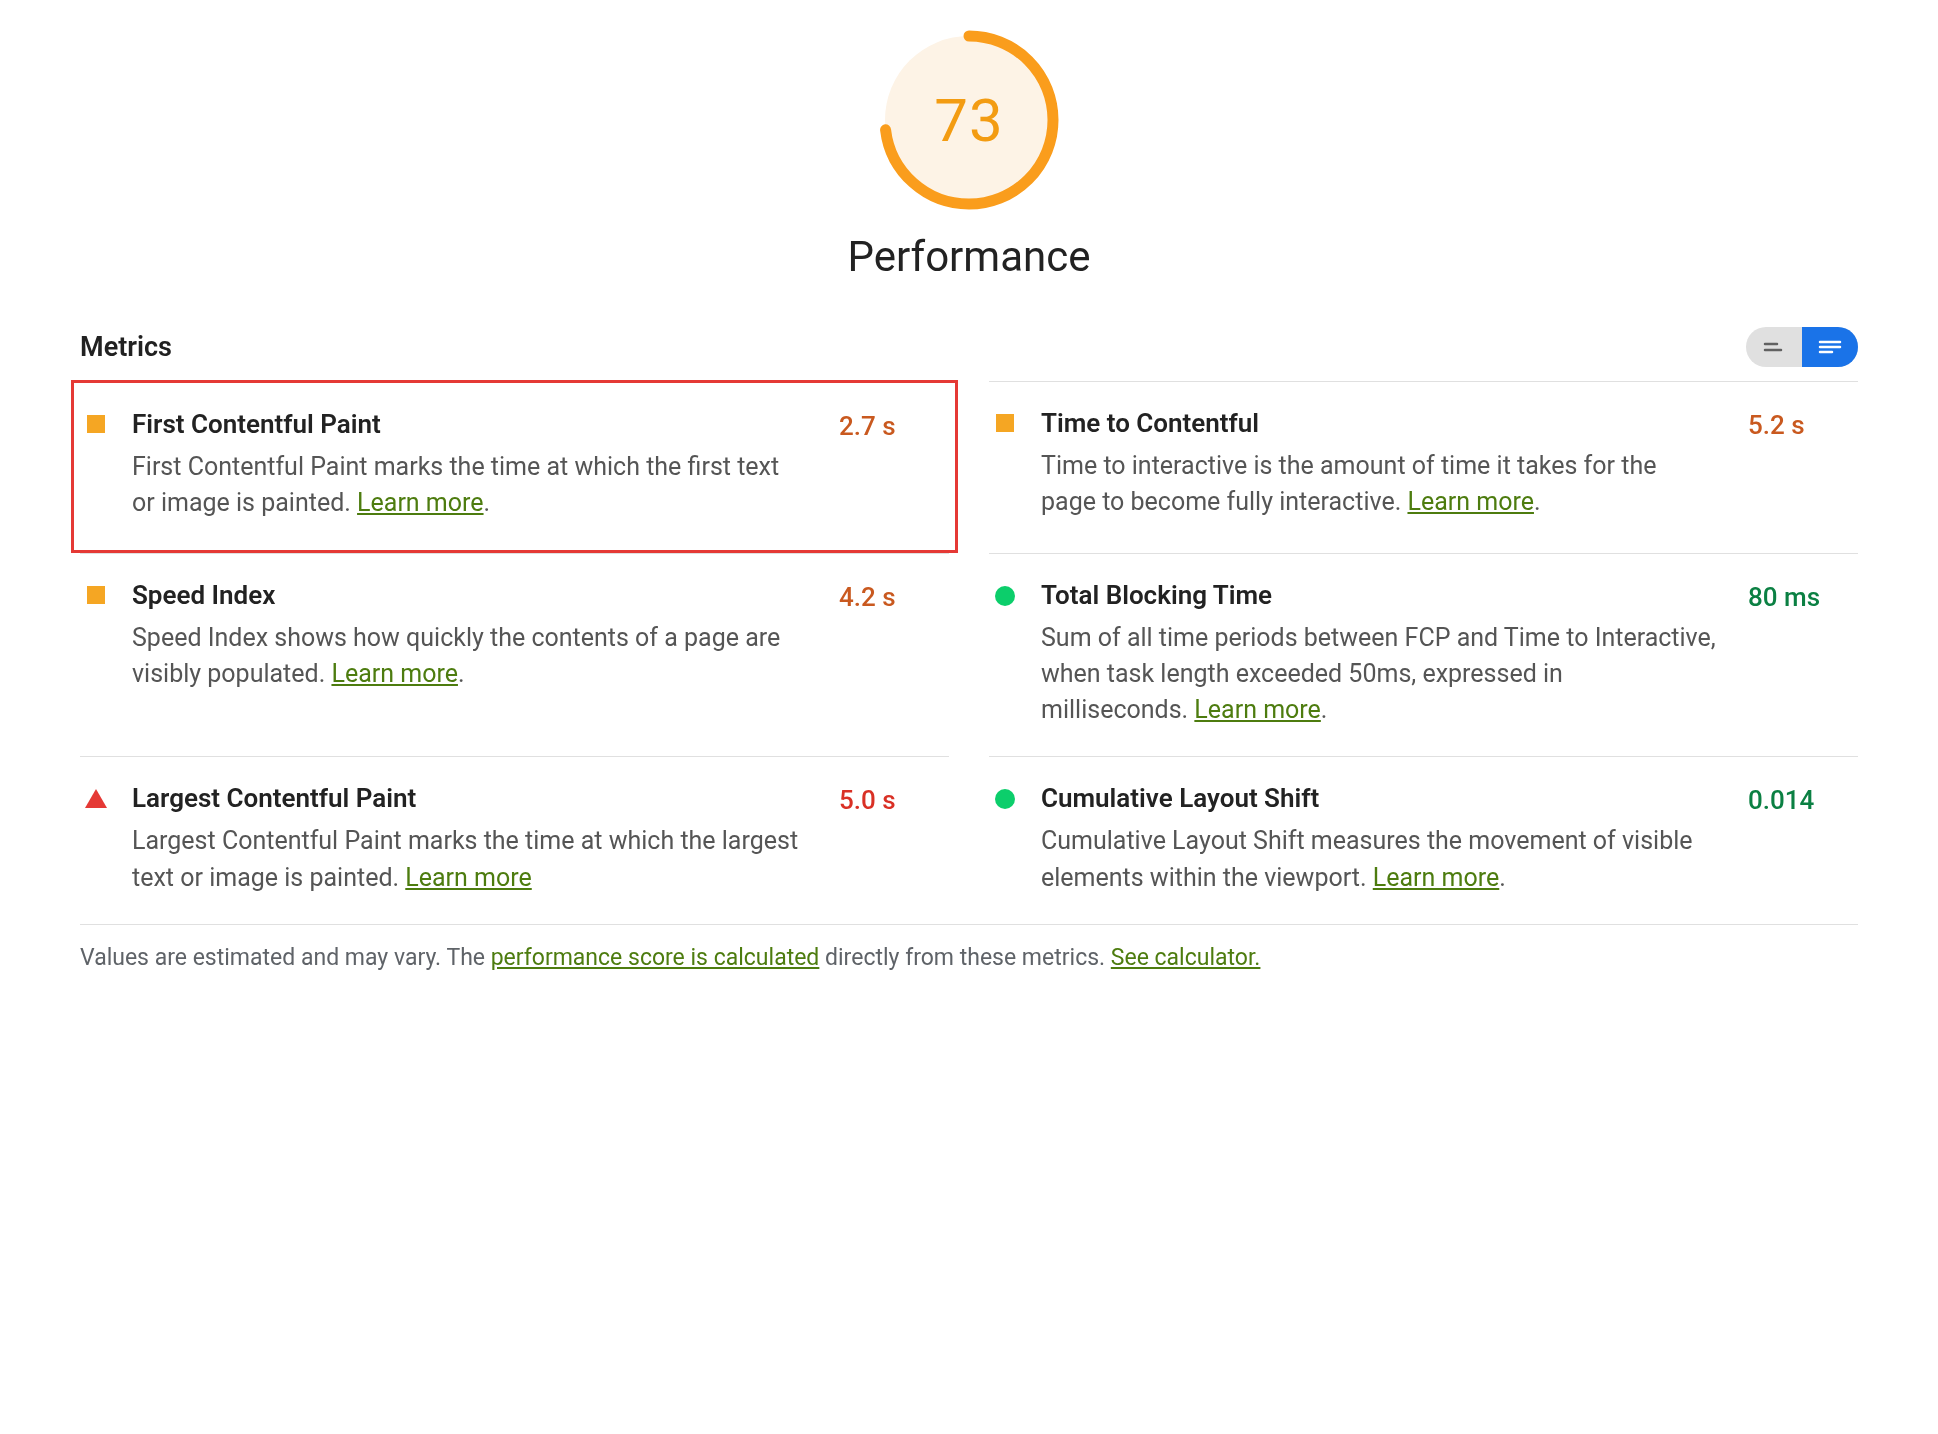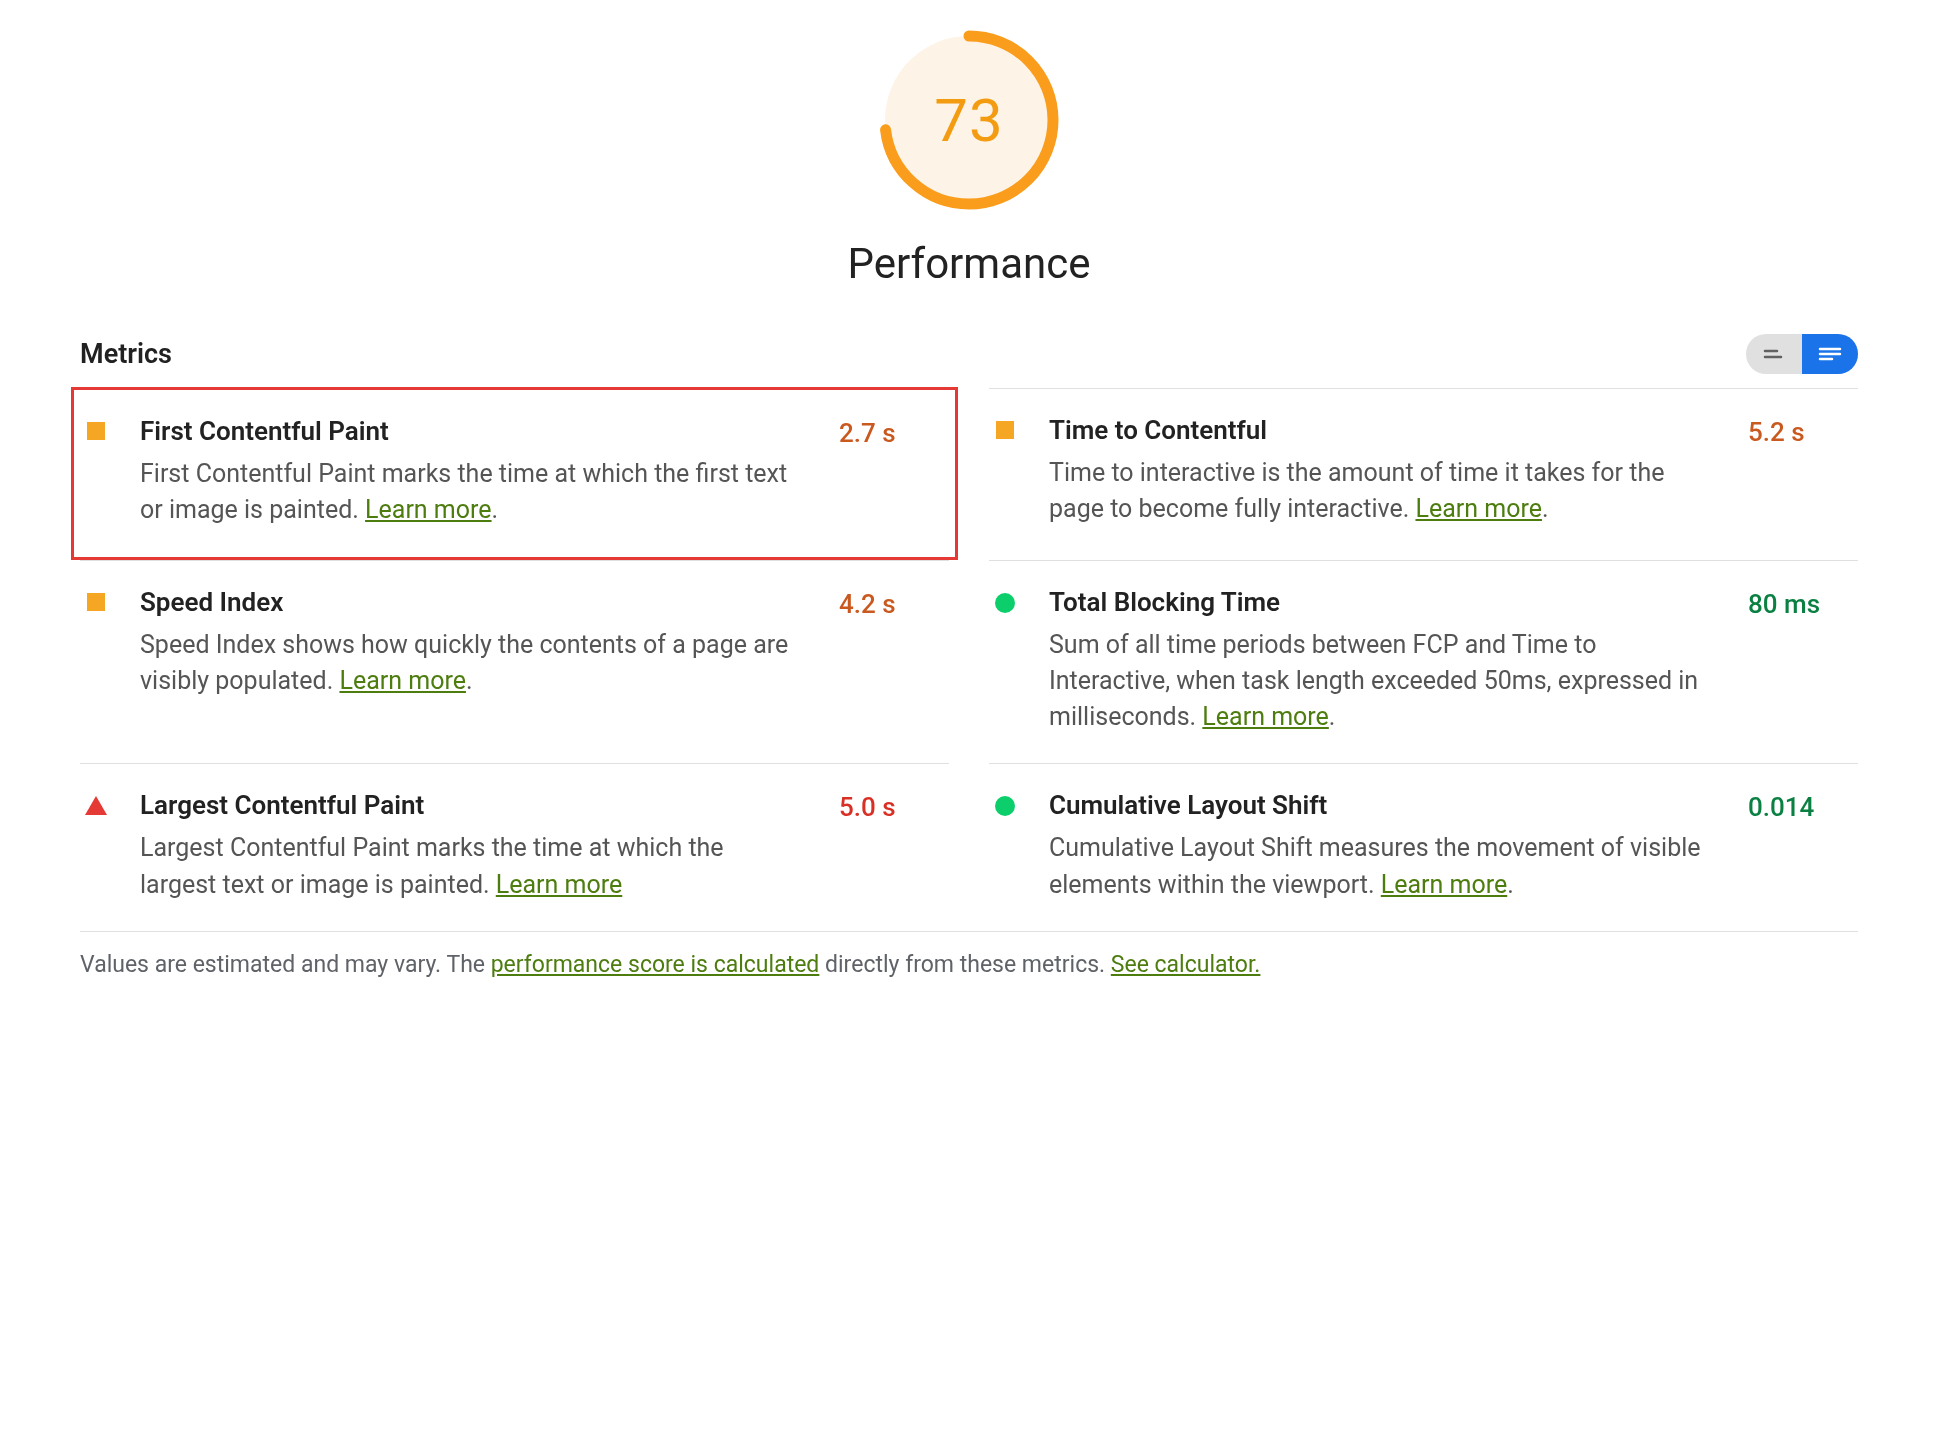--- a/index.html
+++ b/index.html
@@ -8,21 +8,20 @@
     background: #fff;
     color: #212121;
     width: 1938px;
     padding: 30px 80px 40px 80px;
   }
   .gauge-wrap {
     display: flex;
     flex-direction: column;
     align-items: center;
     margin-bottom: 46px;
-    gap: 7px;
   }
   .gauge {
     position: relative;
     width: 180px;
     height: 180px;
   }
   .gauge svg {
     transform: rotate(-90deg);
   }
   .gauge-bg {
@@ -85,21 +84,21 @@
   .metrics-grid {
     display: grid;
     grid-template-columns: 1fr 1fr;
     column-gap: 40px;
   }
   .metric {
     position: relative;
     border-top: 1px solid #e0e0e0;
     padding: 26px 0 28px 0;
     display: flex;
-    gap: 28px;
+    gap: 20px;
   }
   .metric.highlight {
     border: 3px solid #e53935;
     padding-left: 6px;
     padding-right: 6px;
     margin-left: -9px;
     margin-right: -9px;
     margin-top: -1px;
   }
   .metric.highlight + .metric,

